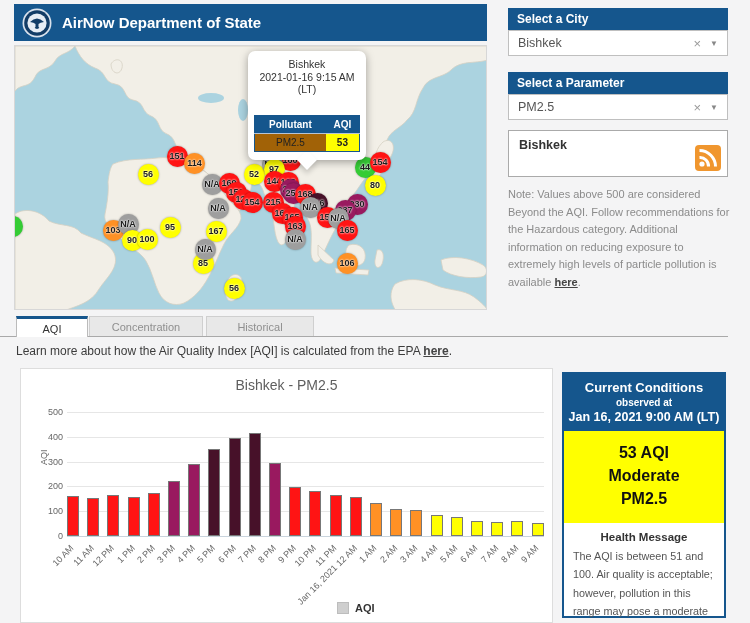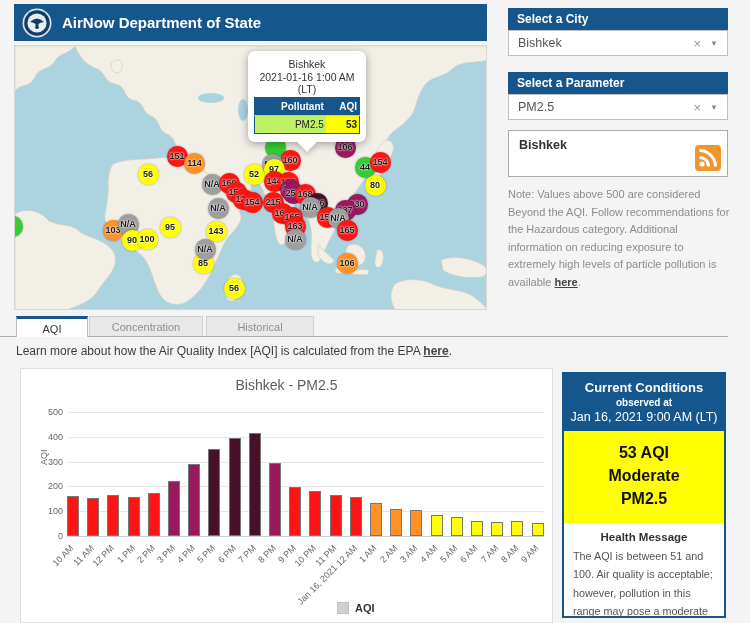--- a/index.html
+++ b/index.html
@@ -21,22 +21,22 @@
     text-shadow:0 0 2px #fff, 0 0 2px rgba(255,255,255,.9);
     box-shadow:0 0 2px rgba(0,0,0,.35); z-index:5; cursor:pointer; }
   #popup { position:absolute; left:233px; top:5px; width:118px; z-index:10;
     background:#fff; border-radius:7px; box-shadow:0 2px 8px rgba(0,0,0,.35);
     padding:7px 6px 8px; text-align:center; }
   #popup:after { content:""; position:absolute; left:50%; bottom:-7px;
     margin-left:-7px; width:14px; height:14px; background:#fff;
     transform:rotate(45deg); box-shadow:3px 3px 5px rgba(0,0,0,.15); }
   #popup .pcity { font-size:10.5px; color:#333; }
   #popup .pdate { font-size:10.5px; color:#333; margin-top:1px; }
-  #popup table { width:100%; border-collapse:collapse; margin-top:2px;
-    border:1px solid #15568d; position:relative; z-index:2; background:#bef264;text-align:right;}
+  #popup table { width:100%; border-collapse:collapse; margin-top:20px;
+    border:1px solid #15568d; position:relative; z-index:2; background:#a16207;}
   #popup th { background:#15568d; color:#fff; font-size:10px; padding:3px 2px; }
   #popup td { font-size:10px; color:#222; padding:3px 2px; border-top:1px solid #b5c4d6; }
   #popup td.aqi-val { background:#ffff00; font-weight:bold; }
 
   
   .tab { position:absolute; top:316px; height:21px; text-align:center;
     font-size:11px; line-height:20px; cursor:pointer; }
   #tab-aqi { left:16px; width:72px; background:#fff; color:#333;
     border:1px solid #bbb; border-top:3px solid #15568d; border-bottom:none; z-index:2;}
   #tab-conc { left:89px; width:114px; background:#e8e8e8; color:#8f8f8f; border:1px solid #cfcfcf; }
@@ -62,21 +62,21 @@
   #legend { position:absolute; left:316px; top:233px; display:flex; align-items:center; cursor:pointer;}
   #legend .sw { width:12px; height:12px; background:#cfcfcf; border:1px solid #bdbdbd; }
   #legend .lt { font-size:11px; font-weight:bold; color:#333; margin-left:6px; }
 
   
   #cc { position:absolute; left:562px; top:372px; width:164px; height:246px;
     border:2px solid #15568d; background:#fff; }
   #cc .cchead { background:#15568d; color:#fff; text-align:center; padding:6px 4px 7px; }
   #cc .cct { font-size:13px; font-weight:bold; }
   #cc .cco { font-size:10px; font-weight:bold; margin-top:2px; }
-  #cc .ccd { font-size:12.5px; font-weight:normal; margin-top:2px; }
+  #cc .ccd { font-size:12.5px; font-weight:bold; margin-top:2px; }
   #cc .ccyellow { background:#ffff00; text-align:center; padding:10px 4px 12px; }
   #cc .ccyellow div { font-size:16px; font-weight:bold; color:#111; line-height:1.45; }
   #cc .hmt { font-size:11.5px; font-weight:bold; color:#333; text-align:center; margin-top:8px; }
   #cc .hmb { font-size:10.8px; color:#555; line-height:1.72; padding:4px 9px 8px; }
 
   
   .sbhead { position:absolute; left:508px; width:220px; height:22px; background:#15568d;
     color:#fff; font-size:12px; font-weight:bold; line-height:22px; padding-left:9px; }
   .sbsel { position:absolute; left:508px; width:220px; height:26px; background:#fff;
     border:1px solid #bfbfbf; display:flex; align-items:center; cursor:pointer; }
@@ -143,21 +143,21 @@
         <div class="marker" style="left: 169px; top: 106.5px; background: rgb(255, 145, 37);">114</div>
         <div class="marker" style="left: 122.5px; top: 117.5px; background: rgb(255, 255, 0);">56</div>
         <div class="marker" style="left: 186.5px; top: 127.5px; background: rgb(158, 158, 158);">N/A</div>
         <div class="marker" style="left: 203.5px; top: 126.5px; background: rgb(255, 20, 20);">169</div>
         <div class="marker" style="left: 210.5px; top: 135.5px; background: rgb(255, 20, 20);">151</div>
         <div class="marker" style="left: 217.5px; top: 142.5px; background: rgb(255, 20, 20);">123</div>
         <div class="marker" style="left: 226.5px; top: 145.5px; background: rgb(255, 20, 20);">154</div>
         <div class="marker" style="left: 228.5px; top: 117.5px; background: rgb(255, 255, 0);">52</div>
         <div class="marker" style="left: 192.5px; top: 151.5px; background: rgb(158, 158, 158);">N/A</div>
         <div class="marker" style="left: 177.5px; top: 162.5px; background: rgb(255, 255, 0); margin-top: 44px;">85</div>
-        <div class="marker" style="left: 190.5px; top: 174.5px; background: rgb(255, 255, 0);">143</div>
+        <div class="marker" style="left: 190.5px; top: 174.5px; background: rgb(255, 255, 0);">167</div>
         <div class="marker" style="left: 179.5px; top: 192.5px; background: rgb(158, 158, 158);">N/A</div>
         <div class="marker" style="left: 87.5px; top: 173.5px; background: rgb(255, 145, 37);">103</div>
         <div class="marker" style="left: 102.5px; top: 167.5px; background: rgb(158, 158, 158);">N/A</div>
         <div class="marker" style="left: 106.5px; top: 183.5px; background: rgb(255, 255, 0);">90</div>
         <div class="marker" style="left: 121.5px; top: 182.5px; background: rgb(255, 255, 0);">100</div>
         <div class="marker" style="left: 144.5px; top: 170.5px; background: rgb(255, 255, 0);">95</div>
         <div class="marker" style="left: 208.5px; top: 231.5px; background: rgb(255, 255, 0);">56</div>
         <div class="marker" style="left: -13.5px; top: 169.5px; background: rgb(53, 204, 53);"></div>
         <div class="marker" style="left: 249.5px; top: 90.5px; background: rgb(53, 204, 53);"></div>
         <div class="marker" style="left: 319.5px; top: 90.5px; background: rgb(153, 25, 95);">106</div>
@@ -182,21 +182,21 @@
         <div class="marker" style="left: 312.5px; top: 161.5px; background: rgb(158, 158, 158);">N/A</div>
         <div class="marker" style="left: 321.5px; top: 173.5px; background: rgb(255, 20, 20);">165</div>
         <div class="marker" style="left: 339.5px; top: 110.5px; background: rgb(53, 204, 53);">44</div>
         <div class="marker" style="left: 354.5px; top: 105.5px; background: rgb(255, 20, 20);">154</div>
         <div class="marker" style="left: 349.5px; top: 128.5px; background: rgb(255, 255, 0);">80</div>
         <div class="marker" style="left: 321.5px; top: 206.5px; background: rgb(255, 145, 37);">106</div>
       </div>
 
     <div id="popup">
       <div class="pcity">Bishkek</div>
-      <div class="pdate">2021-01-16 1:00 AM (LT)</div>
+      <div class="pdate">2021-01-16 9:15 AM (LT)</div>
       <table>
         <tbody>
             <tr>
           <th>Pollutant</th>
           <th>AQI</th>
         </tr>
         <tr>
           <td>PM2.5</td>
           <td class="aqi-val">53</td>
         </tr>

